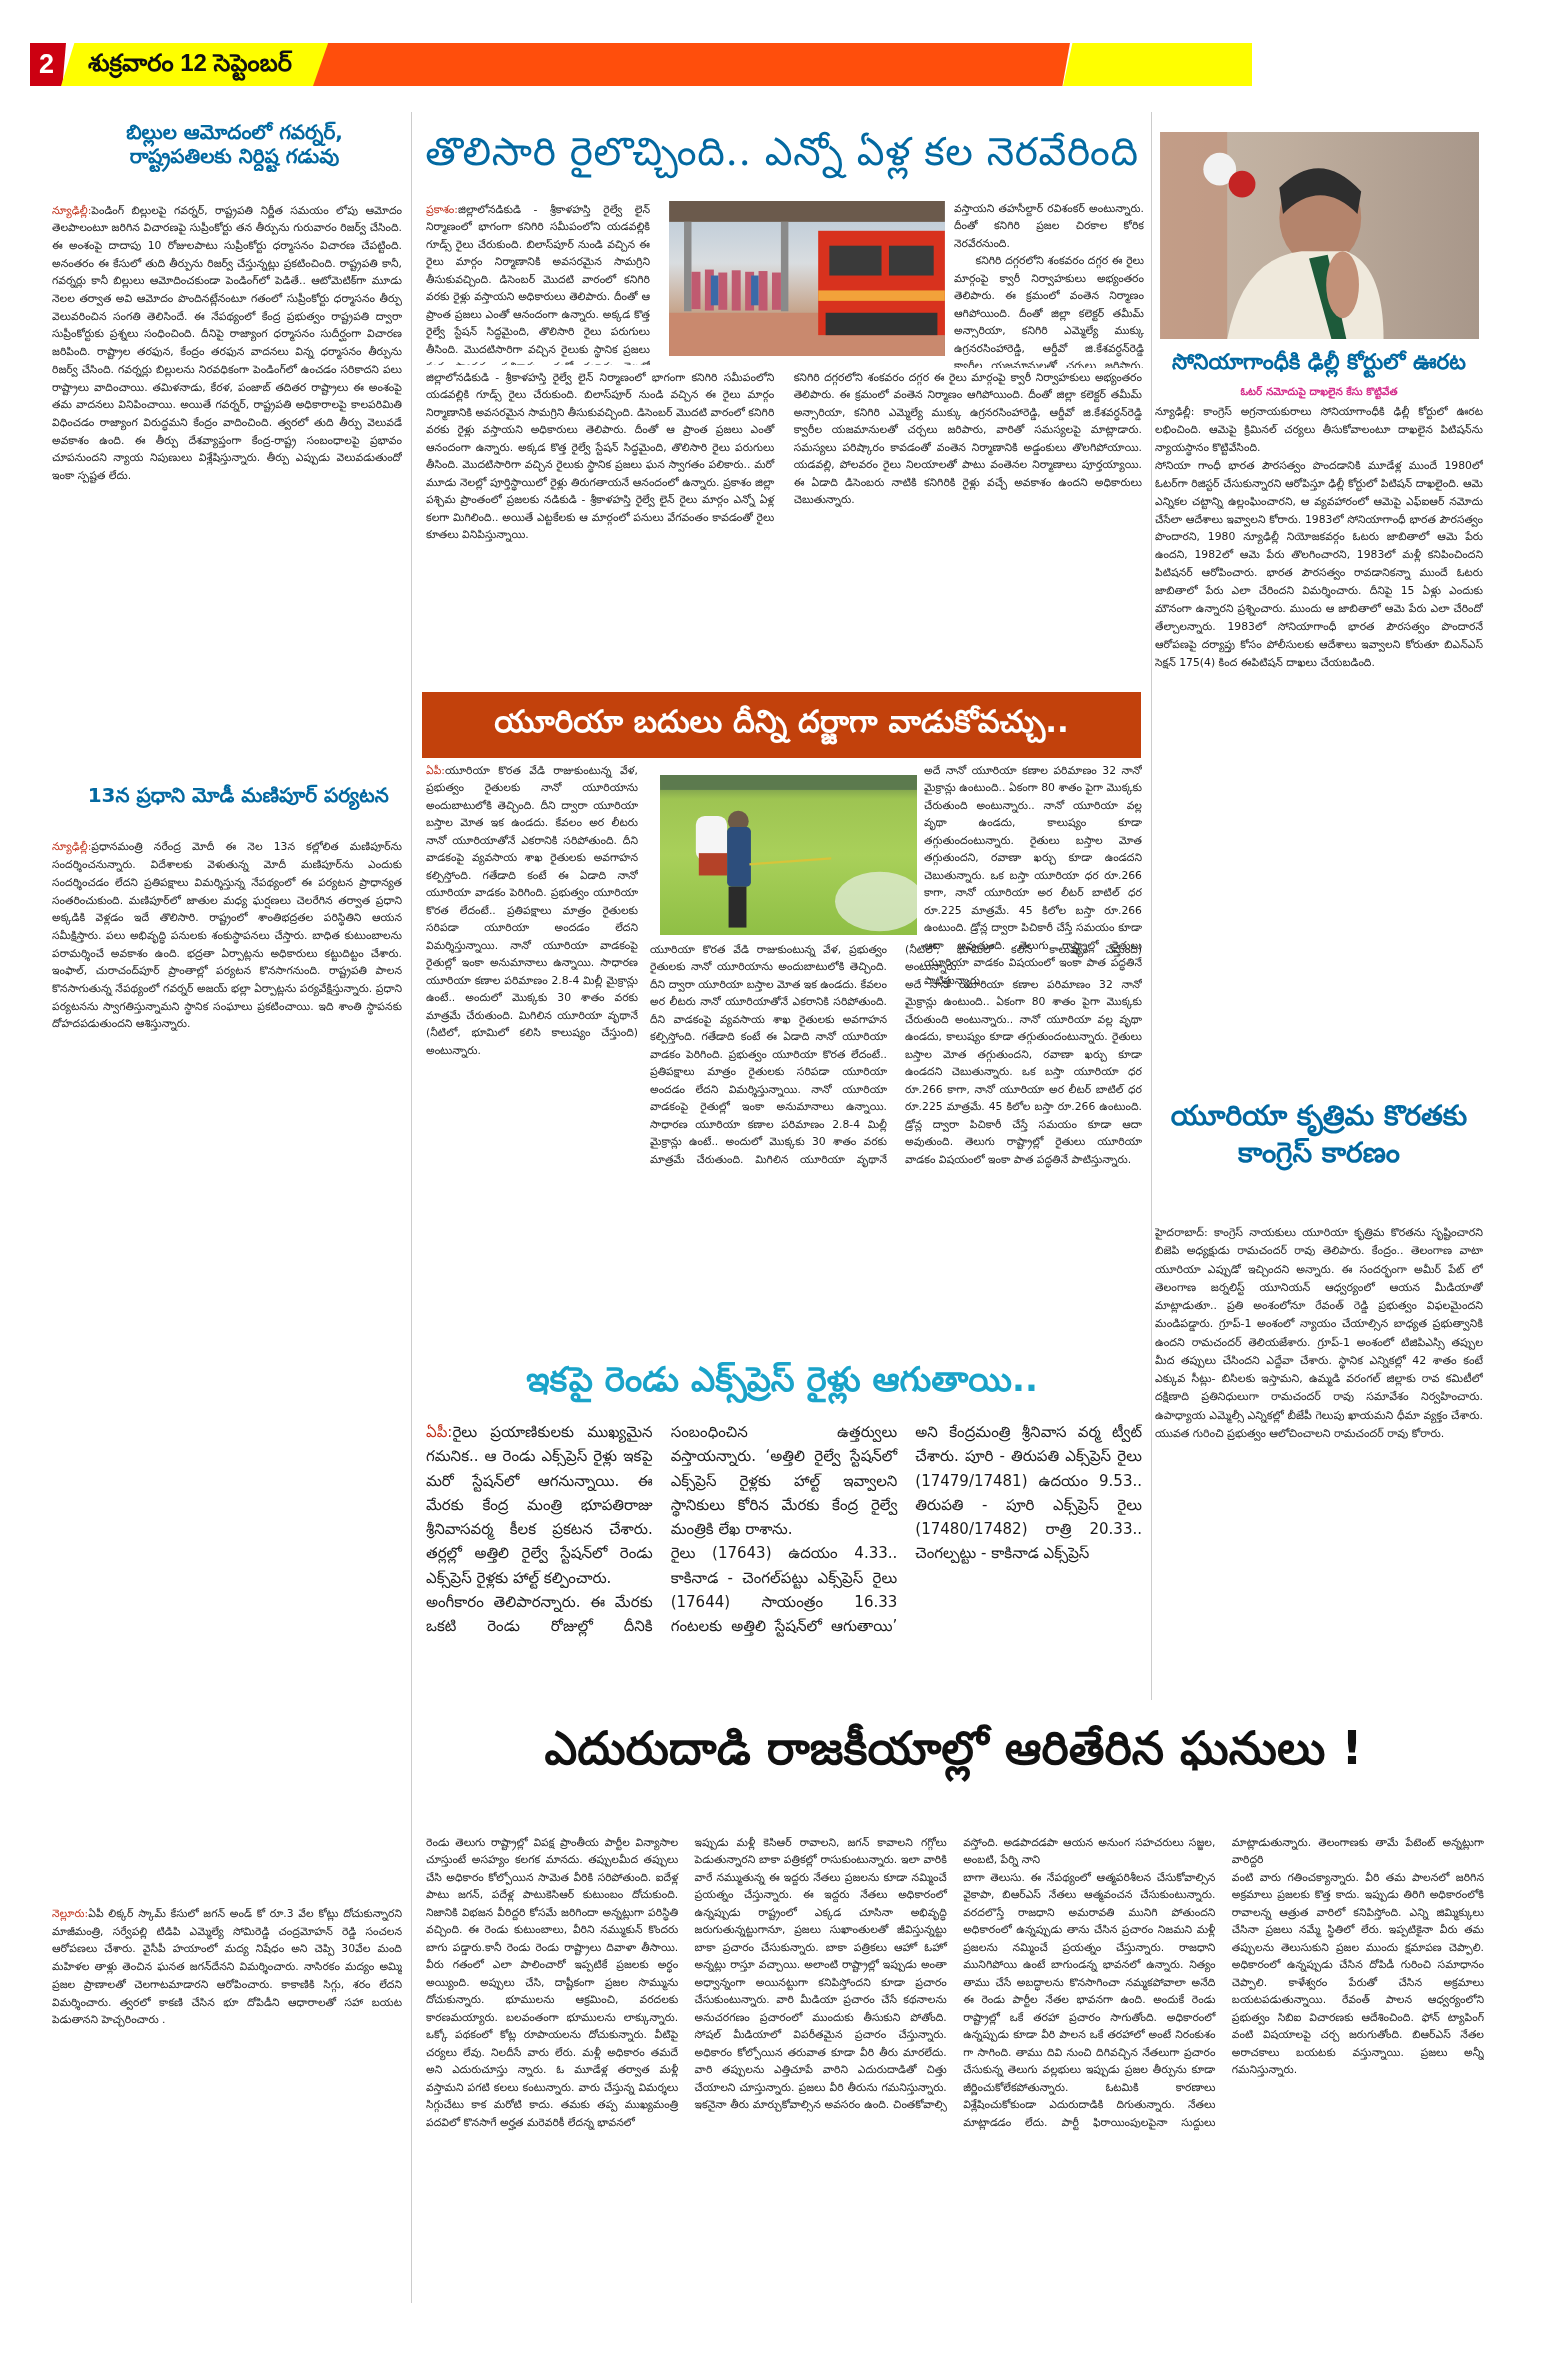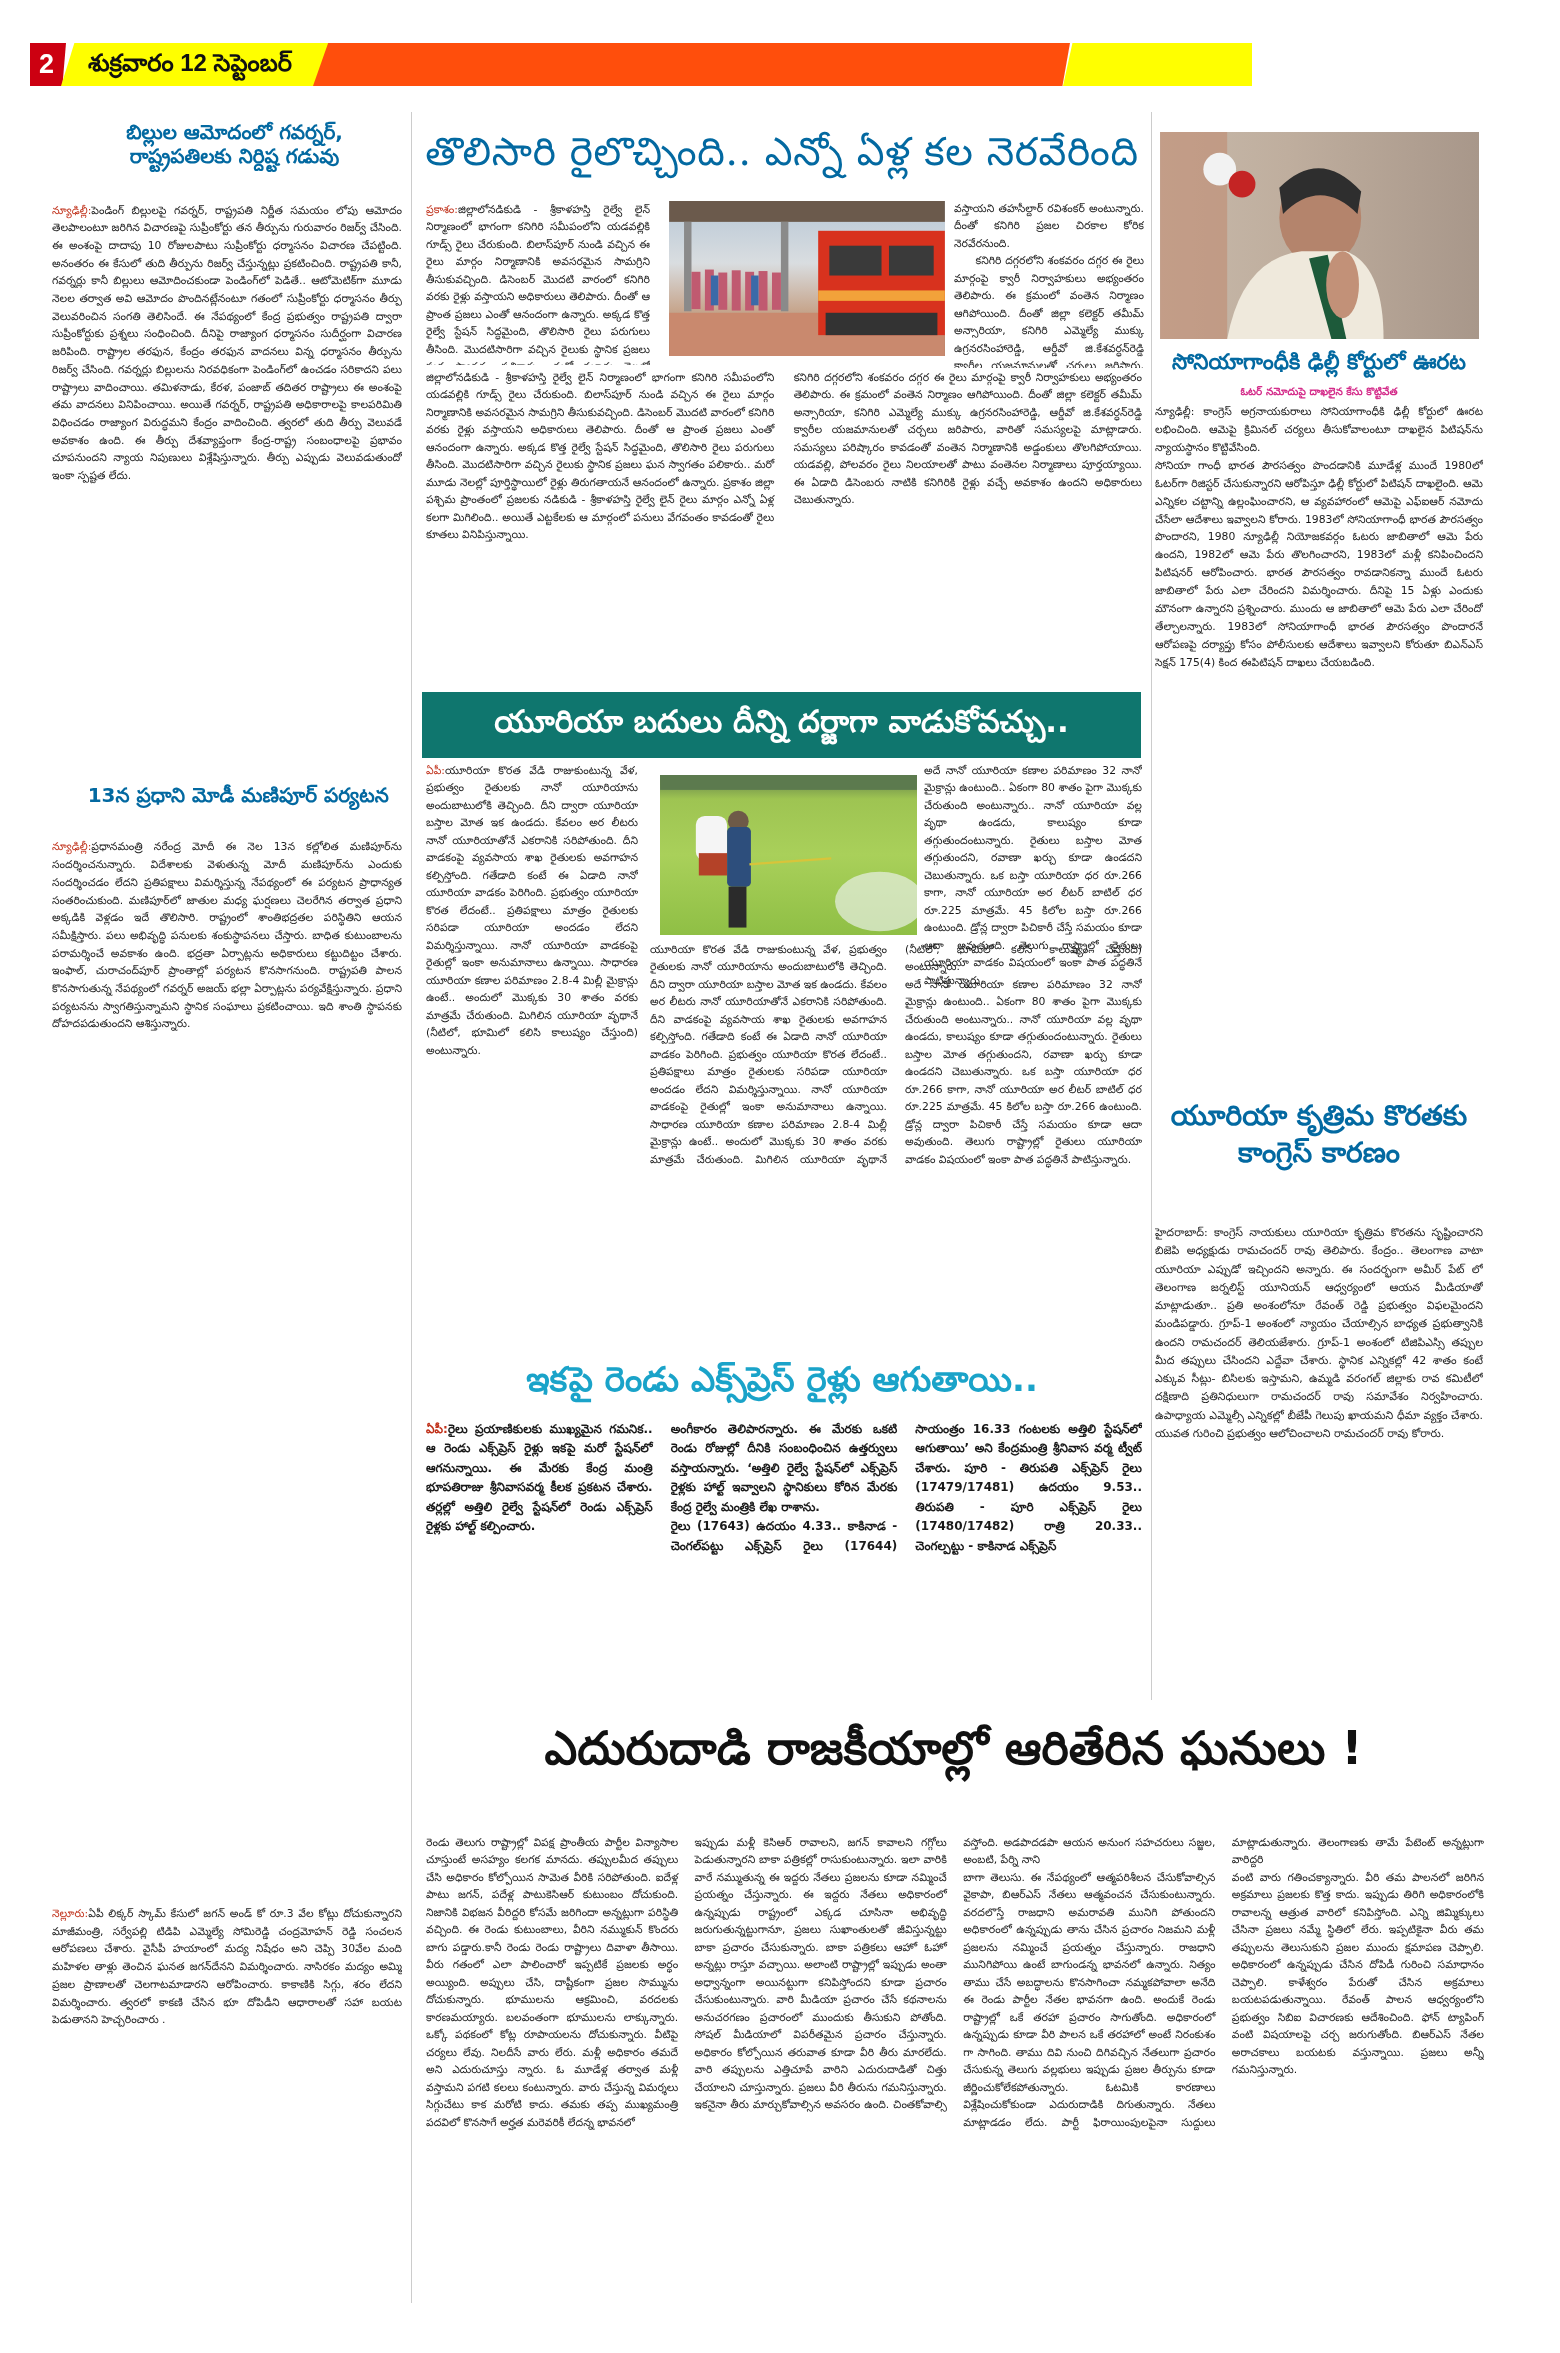--- a/index.html
+++ b/index.html
@@ -20,21 +20,21 @@
   .hl { font-family: "DejaVu Sans", sans-serif; font-weight: bold; color: #0369a1; text-align: center; line-height: 1.2; }
   .body { font-family: "DejaVu Sans", sans-serif; font-size: 11.6px; line-height: 1.62; color: #1a1a1a; text-align: justify; }
   .body p { margin-bottom: 0; text-indent: 0; }
   .dateline { color: #c0311a; }
   .img { position: absolute; overflow: hidden; }
   .divider-v { position: absolute; width: 0.7px; background: #cccccc; }
 
   
   .hl-purple { color: #0369a1; font-size: 39px; font-weight: normal; font-family: "DejaVu Serif", serif; letter-spacing: 0.7px; }
   
-  .red-banner { position: absolute; background: #0f766e; color: #fff; display: flex; align-items: center; justify-content: center; font: bold 36px "DejaVu Sans", sans-serif; }
+  .red-banner { position: absolute; background: #c2410c; color: #fff; display: flex; align-items: center; justify-content: center; font: bold 36px "DejaVu Sans", sans-serif; }
   
   .hl-blue { color: #1aa3c9; font-size: 39px; font-weight: bold; font-family: "DejaVu Sans", sans-serif; }
   
   .hl-big { font-size: 49px; font-weight: bold; font-family: "DejaVu Sans", sans-serif; color: #111; }
   .sub-pink { color: #d42c8a; font-weight: bold; font-size: 13.4px; text-align: center; }
 </style>
 </head>
 <body>
 
 <div class="hdr">
@@ -150,21 +150,21 @@
 </div>
 <div class="body" style="position:absolute; left:924px; top:762px; width:218px; height:283px; overflow:hidden; font-size:10.8px;">
   <p>అదే నానో యూరియా కణాల పరిమాణం 32 నానో మైక్రాన్లు ఉంటుంది.. ఏకంగా 80 శాతం పైగా మొక్కకు చేరుతుంది అంటున్నారు.. నానో యూరియా వల్ల వృథా ఉండదు, కాలుష్యం కూడా తగ్గుతుందంటున్నారు. రైతులు బస్తాల మోత తగ్గుతుందని, రవాణా ఖర్చు కూడా ఉండదని చెబుతున్నారు. ఒక బస్తా యూరియా ధర రూ.266 కాగా, నానో యూరియా అర లీటర్ బాటిల్ ధర రూ.225 మాత్రమే. 45 కిలోల బస్తా రూ.266 ఉంటుంది. డ్రోన్ల ద్వారా పిచికారీ చేస్తే సమయం కూడా ఆదా అవుతుంది. తెలుగు రాష్ట్రాల్లో రైతులు యూరియా వాడకం విషయంలో ఇంకా పాత పద్ధతినే పాటిస్తున్నారు.</p>
 </div>
 <div class="body" style="position:absolute; left:650px; top:941px; width:492px; height:414px; overflow:hidden; column-count:2; column-gap:18px; font-size:10.8px;">
   <p>యూరియా కొరత వేడి రాజుకుంటున్న వేళ, ప్రభుత్వం రైతులకు నానో యూరియాను అందుబాటులోకి తెచ్చింది. దీని ద్వారా యూరియా బస్తాల మోత ఇక ఉండదు. కేవలం అర లీటరు నానో యూరియాతోనే ఎకరానికి సరిపోతుంది. దీని వాడకంపై వ్యవసాయ శాఖ రైతులకు అవగాహన కల్పిస్తోంది. గతేడాది కంటే ఈ ఏడాది నానో యూరియా వాడకం పెరిగింది. ప్రభుత్వం యూరియా కొరత లేదంటే.. ప్రతిపక్షాలు మాత్రం రైతులకు సరిపడా యూరియా అందడం లేదని విమర్శిస్తున్నాయి. నానో యూరియా వాడకంపై రైతుల్లో ఇంకా అనుమానాలు ఉన్నాయి. సాధారణ యూరియా కణాల పరిమాణం 2.8-4 మిల్లీ మైక్రాన్లు ఉంటే.. అందులో మొక్కకు 30 శాతం వరకు మాత్రమే చేరుతుంది. మిగిలిన యూరియా వృథానే (నీటిలో, భూమిలో కలిసి కాలుష్యం చేస్తుంది) అంటున్నారు.</p>
   <p>అదే నానో యూరియా కణాల పరిమాణం 32 నానో మైక్రాన్లు ఉంటుంది.. ఏకంగా 80 శాతం పైగా మొక్కకు చేరుతుంది అంటున్నారు.. నానో యూరియా వల్ల వృథా ఉండదు, కాలుష్యం కూడా తగ్గుతుందంటున్నారు. రైతులు బస్తాల మోత తగ్గుతుందని, రవాణా ఖర్చు కూడా ఉండదని చెబుతున్నారు. ఒక బస్తా యూరియా ధర రూ.266 కాగా, నానో యూరియా అర లీటర్ బాటిల్ ధర రూ.225 మాత్రమే. 45 కిలోల బస్తా రూ.266 ఉంటుంది. డ్రోన్ల ద్వారా పిచికారీ చేస్తే సమయం కూడా ఆదా అవుతుంది. తెలుగు రాష్ట్రాల్లో రైతులు యూరియా వాడకం విషయంలో ఇంకా పాత పద్ధతినే పాటిస్తున్నారు.</p>
 </div>
 
 <div class="hl hl-blue" style="position:absolute; left:417px; top:1353px; width:730px; height:60px; padding-top:6px; font-size:34px;">ఇకపై రెండు ఎక్స్‌ప్రెస్ రైళ్లు ఆగుతాయి..</div>
-<div class="body" style="position:absolute; left:426px; top:1420px; width:716px; height:276px; overflow:hidden; column-count:3; column-gap:18px; font-size:12px;font-weight:bold;">
+<div class="body" style="position:absolute; left:426px; top:1420px; width:716px; height:276px; overflow:hidden; column-count:3; column-gap:18px; font-size:15px;">
   <p><span class="dateline">ఏపీ:</span><span>రైలు ప్రయాణికులకు ముఖ్యమైన గమనిక.. ఆ రెండు ఎక్స్‌ప్రెస్ రైళ్లు ఇకపై మరో స్టేషన్‌లో ఆగనున్నాయి. ఈ మేరకు కేంద్ర మంత్రి భూపతిరాజు శ్రీనివాసవర్మ కీలక ప్రకటన చేశారు. తర్లల్లో అత్తిలి రైల్వే స్టేషన్‌లో రెండు ఎక్స్‌ప్రెస్ రైళ్లకు హాల్ట్ కల్పించారు.</span></p>
   <p>అంగీకారం తెలిపారన్నారు. ఈ మేరకు ఒకటి రెండు రోజుల్లో దీనికి సంబంధించిన ఉత్తర్వులు వస్తాయన్నారు. ‘అత్తిలి రైల్వే స్టేషన్‌లో ఎక్స్‌ప్రెస్ రైళ్లకు హాల్ట్ ఇవ్వాలని స్థానికులు కోరిన మేరకు కేంద్ర రైల్వే మంత్రికి లేఖ రాశాను.</p>
   <p>రైలు (17643) ఉదయం 4.33.. కాకినాడ - చెంగల్‌పట్టు ఎక్స్‌ప్రెస్ రైలు (17644) సాయంత్రం 16.33 గంటలకు అత్తిలి స్టేషన్‌లో ఆగుతాయి’ అని కేంద్రమంత్రి శ్రీనివాస వర్మ ట్వీట్ చేశారు. పూరి - తిరుపతి ఎక్స్‌ప్రెస్ రైలు (17479/17481) ఉదయం 9.53.. తిరుపతి - పూరి ఎక్స్‌ప్రెస్ రైలు (17480/17482) రాత్రి 20.33.. చెంగల్పట్టు - కాకినాడ ఎక్స్‌ప్రెస్</p>
 </div>
 
 <div class="col" style="left:1155px; top:1092px; width:328px;">
   <div class="hl" style="font-size:28px; line-height:1.35; padding:4.5px 7.5px 0 7.5px; height:112px;">యూరియా కృత్రిమ కొరతకు కాంగ్రెస్ కారణం</div>
   <div class="body" style="margin-top:20px; height:596px; overflow:hidden; font-size:11px; line-height:1.66;">
     <p><span>హైదరాబాద్:</span> <span>కాంగ్రెస్ నాయకులు యూరియా కృత్రిమ కొరతను సృష్టించారని బిజెపి అధ్యక్షుడు రామచందర్ రావు తెలిపారు. కేంద్రం.. తెలంగాణ వాటా యూరియా ఎప్పుడో ఇచ్చిందని అన్నారు. ఈ సందర్భంగా అమీర్ పేట్ లో తెలంగాణ జర్నలిస్ట్ యూనియన్ ఆధ్వర్యంలో ఆయన మీడియాతో మాట్లాడుతూ.. ప్రతి అంశంలోనూ రేవంత్ రెడ్డి ప్రభుత్వం విఫలమైందని మండిపడ్డారు. గ్రూప్-1 అంశంలో న్యాయం చేయాల్సిన బాధ్యత ప్రభుత్వానికి ఉందని రామచందర్ తెలియజేశారు. గ్రూప్-1 అంశంలో టిజిపిఎస్సి తప్పుల మీద తప్పులు చేసిందని ఎద్దేవా చేశారు. స్థానిక ఎన్నికల్లో 42 శాతం కంటే ఎక్కువ సీట్లు- బిసిలకు ఇస్తామని, ఉమ్మడి వరంగల్ జిల్లాకు రావ కమిటీలో దక్షిణాది ప్రతినిధులుగా రామచందర్ రావు సమావేశం నిర్వహించారు. ఉపాధ్యాయ ఎమ్మెల్సీ ఎన్నికల్లో బీజేపీ గెలుపు ఖాయమని ధీమా వ్యక్తం చేశారు. యువత గురించి ప్రభుత్వం ఆలోచించాలని రామచందర్ రావు కోరారు.</span></p>
   </div>

